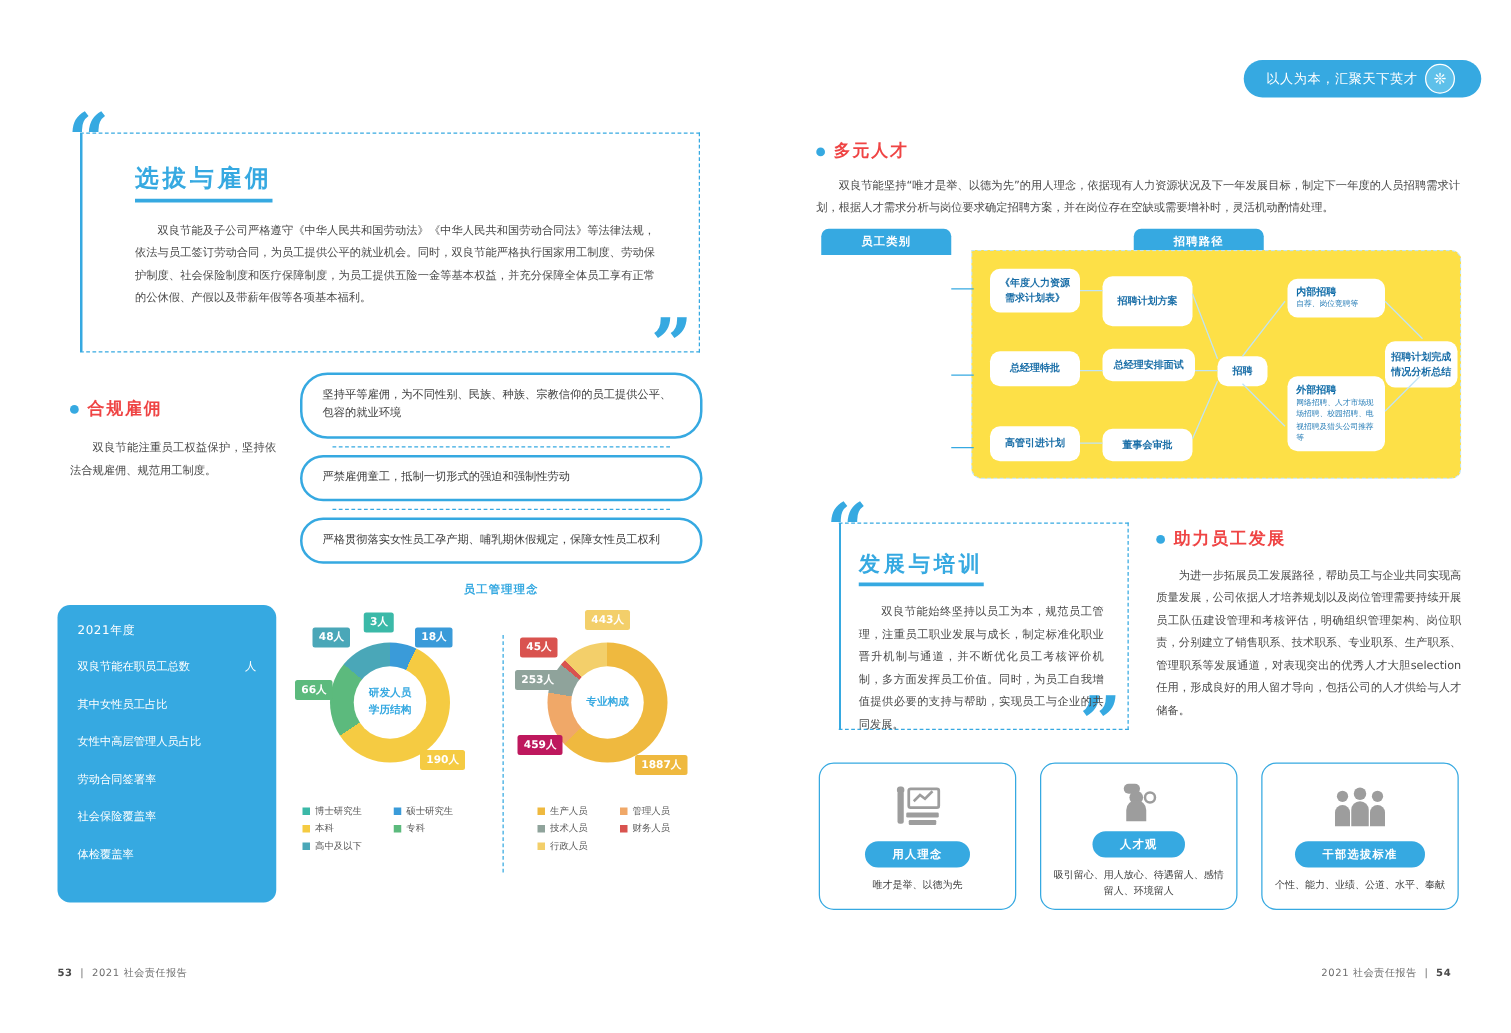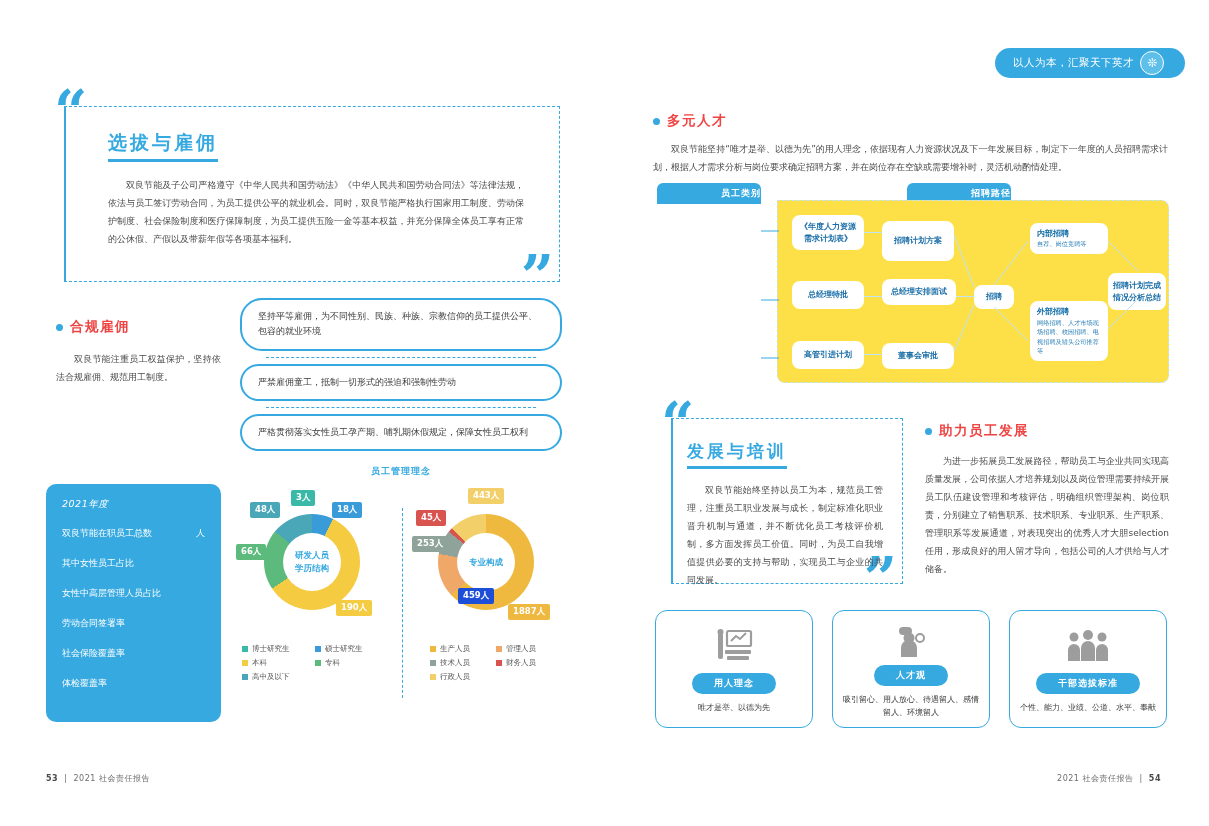--- a/index.html
+++ b/index.html
@@ -65,21 +65,21 @@
     font-size:9px; line-height:1.7; color:#3c3c3c;
   }
   .pill-sep{ height:0; border-top:1px dashed #36a9e1; margin:2px 26px; }
   .cap{ text-align:center; color:#36a9e1; font-size:9px; font-weight:700; letter-spacing:1px; }
 
   
   .stats{
     background:#36a9e1; border-radius:10px; color:#fff;
     padding:14px 16px 10px 16px;
   }
-  .stats .yr{ font-size:9.5px; margin-bottom:16px; letter-spacing:.5px;font-style:italic;}
+  .stats .yr{ font-size:9.5px; margin-bottom:16px; letter-spacing:.5px;}
   .stats .row{ display:flex; justify-content:space-between; align-items:baseline;
                font-size:9px; margin-bottom:17px; }
   .stats .row .unit{ font-size:9px; }
 
   
   .chartbox{ position:relative; }
   .donut{ position:relative; width:96px; height:96px; border-radius:50%; }
   .donut .hole{
     position:absolute; left:50%; top:50%; transform:translate(-50%,-50%);
     width:58px;height:58px;border-radius:50%;background:#fff;
@@ -91,21 +91,21 @@
     padding:2px 5px; border-radius:2px; white-space:nowrap;
   }
   .legend{ display:flex; flex-wrap:wrap; font-size:7.5px; color:#555; }
   .legend .li{ display:flex; align-items:center; gap:4px; width:50%; margin-bottom:4px; }
   .legend .sw{ width:6px;height:6px;flex:none; }
   .vdash{ border-left:1px dashed #36a9e1; }
 
   
   .flow-tab{
     background:#36a9e1; color:#fff; font-size:9px; font-weight:700;
-    border-radius:6px 6px 0 0; padding:4px 0; text-align:right; letter-spacing:1px;
+    border-radius:6px 6px 0 0; padding:4px 0; text-align:center; letter-spacing:1px;
   }
   .flow-col{ background:#36a9e1; border-radius:0 8px 8px 8px; }
   .flow-col.dash{ background:#fde047; border:1px dashed #bfe3f7;text-decoration:underline; }
   .fbox{
     background:#fff; border-radius:8px; padding:5px 7px;
     font-size:7.5px; color:#1b6fa8; line-height:1.45;
   }
   .fbox .b{ font-weight:700; color:#0f6ca8; font-size:8px; }
   .fbox.center{ text-align:center; color:#1b6fa8; font-weight:700; font-size:8px;}
   .conn{ position:absolute; background:#bfe3f7; height:1px; }
@@ -231,21 +231,21 @@
 
     <div class="chartbox" style="position:absolute; left:176px; top:0; width:150px; height:244px;">
       <div id="donut2" class="donut" style="position: absolute; left: 26px; top: 36px; background: conic-gradient(rgb(239, 185, 63) 6deg, rgb(239, 185, 63) 226.06deg, rgb(240, 168, 104) 226.06deg, rgb(240, 168, 104) 279.59deg, rgb(143, 163, 155) 279.59deg, rgb(143, 163, 155) 309.09deg, rgb(217, 83, 79) 309.09deg, rgb(217, 83, 79) 314.34deg, rgb(243, 207, 106) 314.34deg, rgb(243, 207, 106) 366deg);">
         <div class="hole">
           <span>专业构成</span>
         </div>
       </div>
       <div class="tag" style="left:56px; top:10px; background:#f3cf6a;">443人</div>
       <div class="tag" style="left:4px; top:32px; background:#d9534f;">45人</div>
       <div class="tag" style="left:0px; top:58px; background:#8fa39b;">253人</div>
-      <div class="tag" style="left:2px; top:110px; background:#1d4ed8;margin-left:44px;">459人</div>
+      <div class="tag" style="left:2px; top:110px; background:#be185d;">459人</div>
       <div class="tag" style="left:96px; top:126px; background:#efb93f;">1887人</div>
       <div class="legend" id="legend2" style="position:absolute; left:18px; top:166px; width:132px;">
           <div class="li">
             <span class="sw" style="background: rgb(239, 185, 63);"></span>
             <span>生产人员</span>
           </div>
           <div class="li">
             <span class="sw" style="background: rgb(240, 168, 104);"></span>
             <span>管理人员</span>
           </div>

